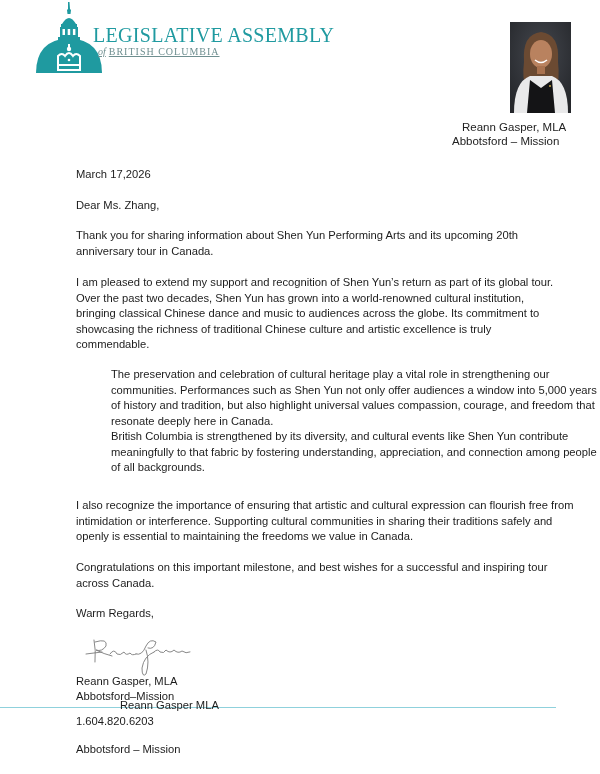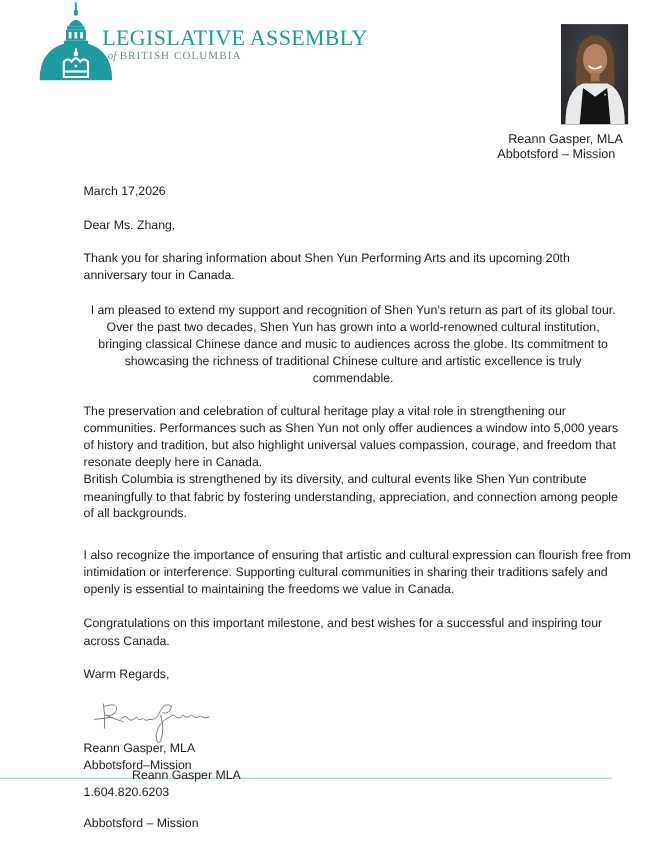--- a/index.html
+++ b/index.html
@@ -45,20 +45,21 @@
     }
     .logo-subtitle {
       position: absolute;
       left: 64px;
       top: 46px;
       font-family: "Liberation Serif", "DejaVu Serif", serif;
       font-size: 10px;
       letter-spacing: 1px;
       color: #6f8f90;
       white-space: nowrap;
+      text-decoration: underline;
     }
     .logo-subtitle .of {
       font-style: italic;
       letter-spacing: 0;
       margin-right: 3px;
     }
     .photo {
       position: absolute;
       left: 510px;
       top: 22px;
@@ -85,22 +86,22 @@
       width: 520px;
       font-family: "Liberation Sans", "DejaVu Sans", sans-serif;
       font-size: 11.2px;
       line-height: 15.5px;
       color: #1c1c1c;
     }
     .bold { font-weight: normal; }
     .date { top: 167px; }
     .salutation { top: 198px; }
     .p1 { top: 228px; width: 470px; }
-    .p2 { top: 275px; width: 490px; text-align: center; }
-    .p3 { top: 367px; width: 490px; }
+    .p2 { top: 275px; width: 490px; }
+    .p3 { top: 367px; width: 490px; margin-left: 35px; }
     .p4 { top: 498px; width: 500px; }
     .p5 { top: 560px; width: 500px; }
     .closing { top: 606px; }
     .signature {
       position: absolute;
       left: 84px;
       top: 632px;
       width: 110px;
       height: 50px;
     }

